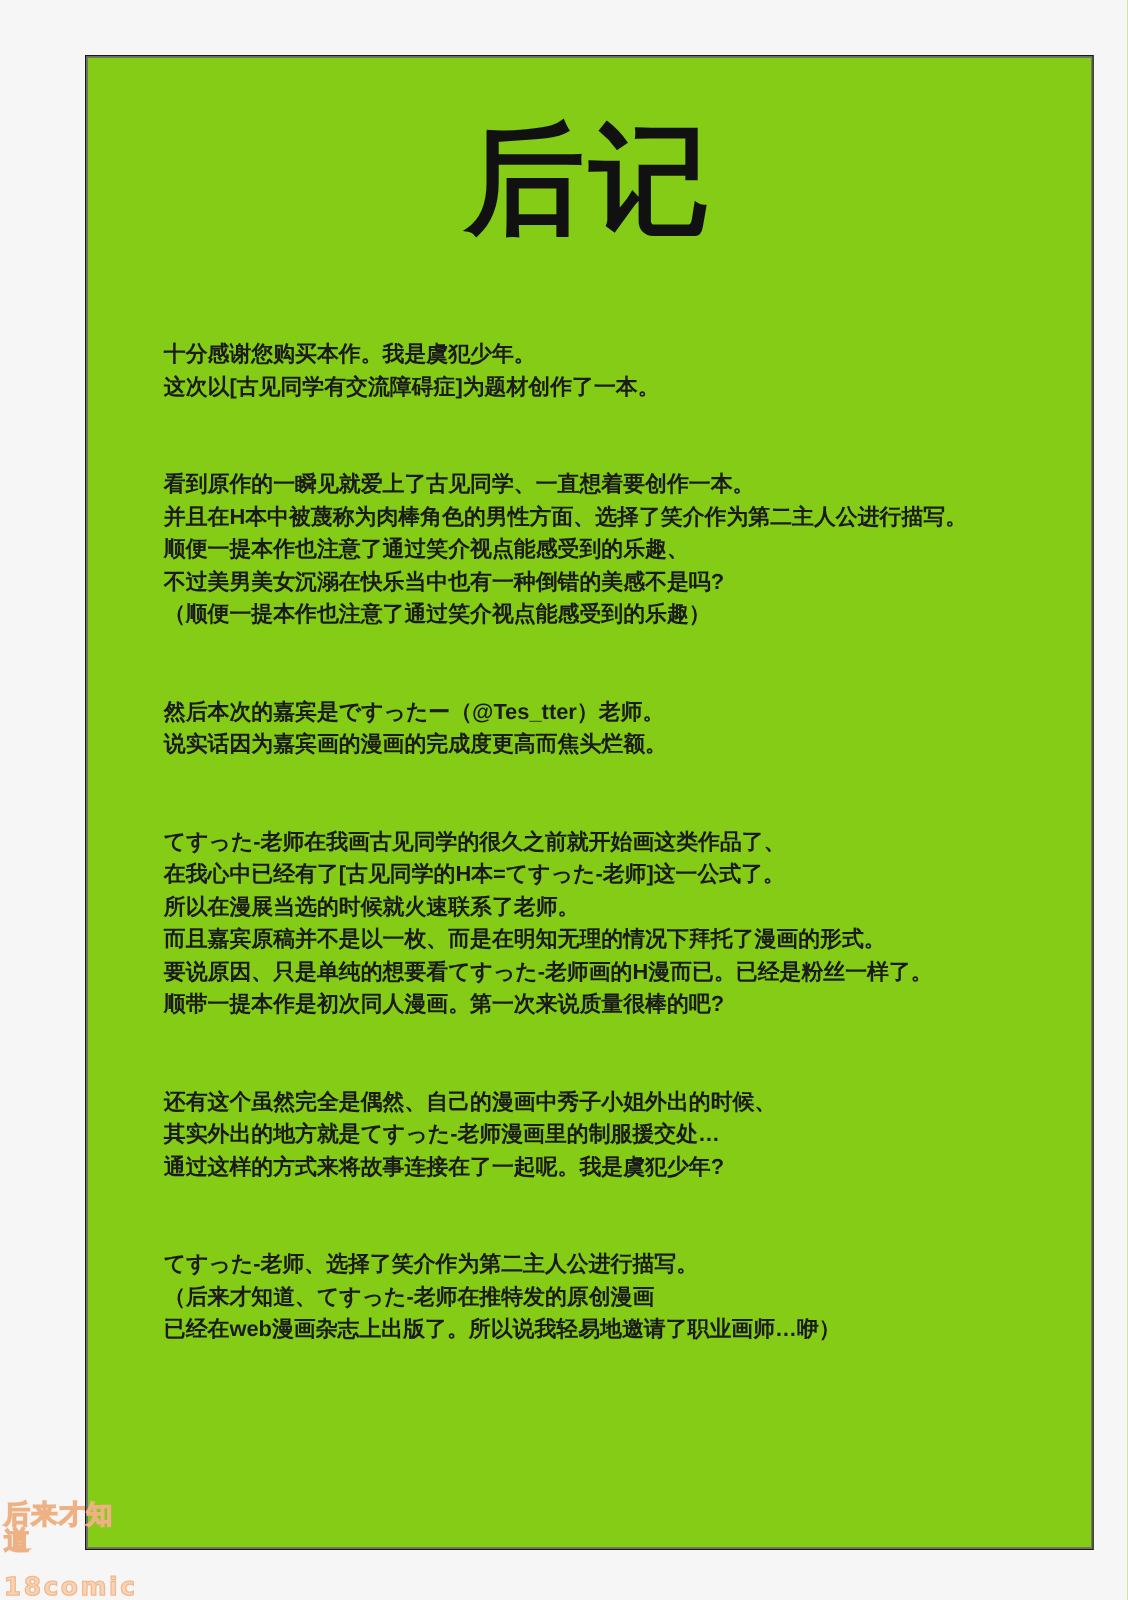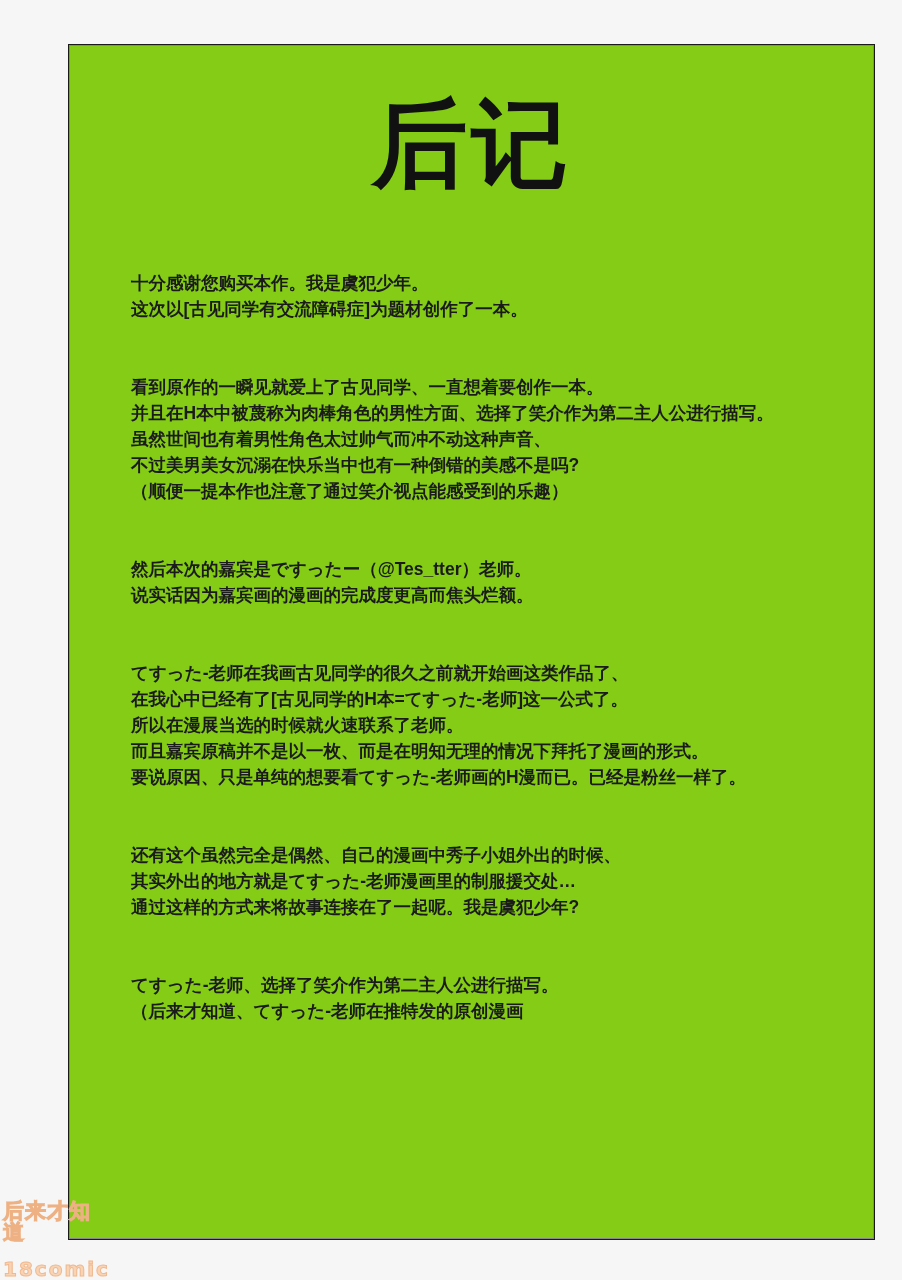--- a/index.html
+++ b/index.html
@@ -126,47 +126,49 @@
     <div id="body-text">
 
       <div class="para">
         <span class="line">十分感谢您购买本作。我是虞犯少年。</span>
         <span class="line">这次以[古见同学有交流障碍症]为题材创作了一本。</span>
       </div>
 
       <div class="para">
         <span class="line">看到原作的一瞬见就爱上了古见同学、一直想着要创作一本。</span>
         <span class="line">并且在H本中被蔑称为肉棒角色的男性方面、选择了笑介作为第二主人公进行描写。</span>
-        <span class="line">虽然世间也有着男性角色太过帅气而冲不动这种声音、</span>
+        <span class="line">顺便一提本作也注意了通过笑介视点能感受到的乐趣、</span>
         <span class="line">不过美男美女沉溺在快乐当中也有一种倒错的美感不是吗?</span>
         <span class="line">（顺便一提本作也注意了通过笑介视点能感受到的乐趣）</span>
       </div>
 
       <div class="para">
         <span class="line">然后本次的嘉宾是ですったー（@Tes_tter）老师。</span>
         <span class="line">说实话因为嘉宾画的漫画的完成度更高而焦头烂额。</span>
       </div>
 
       <div class="para">
         <span class="line">てすった-老师在我画古见同学的很久之前就开始画这类作品了、</span>
         <span class="line">在我心中已经有了[古见同学的H本=てすった-老师]这一公式了。</span>
         <span class="line">所以在漫展当选的时候就火速联系了老师。</span>
         <span class="line">而且嘉宾原稿并不是以一枚、而是在明知无理的情况下拜托了漫画的形式。</span>
         <span class="line">要说原因、只是单纯的想要看てすった-老师画的H漫而已。已经是粉丝一样了。</span>
+        <span class="line">顺带一提本作是初次同人漫画。第一次来说质量很棒的吧?</span>
       </div>
 
       <div class="para">
         <span class="line">还有这个虽然完全是偶然、自己的漫画中秀子小姐外出的时候、</span>
         <span class="line">其实外出的地方就是てすった-老师漫画里的制服援交处…</span>
         <span class="line">通过这样的方式来将故事连接在了一起呢。我是虞犯少年?</span>
       </div>
 
       <div class="para">
         <span class="line">てすった-老师、选择了笑介作为第二主人公进行描写。</span>
         <span class="line">（后来才知道、てすった-老师在推特发的原创漫画</span>
+        <span class="line">已经在web漫画杂志上出版了。所以说我轻易地邀请了职业画师…咿）</span>
       </div>
 
     </div>
   </div>
 
   <div id="watermark">
     <span class="wm-cn">后来才知道</span>
     <span class="wm-en">18comic</span>
   </div>
 

